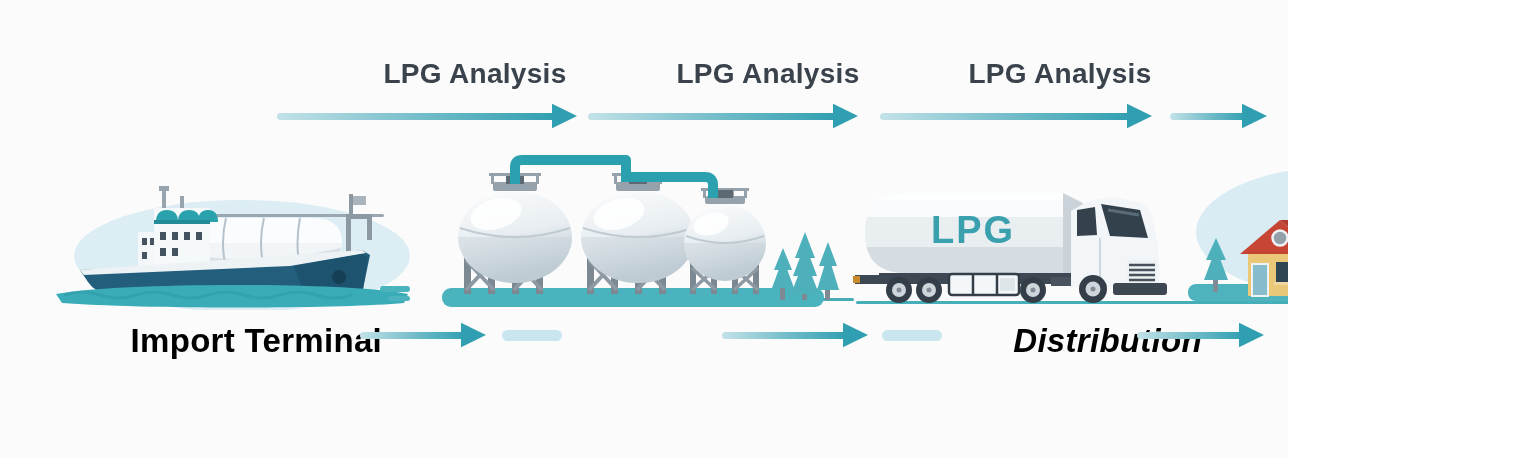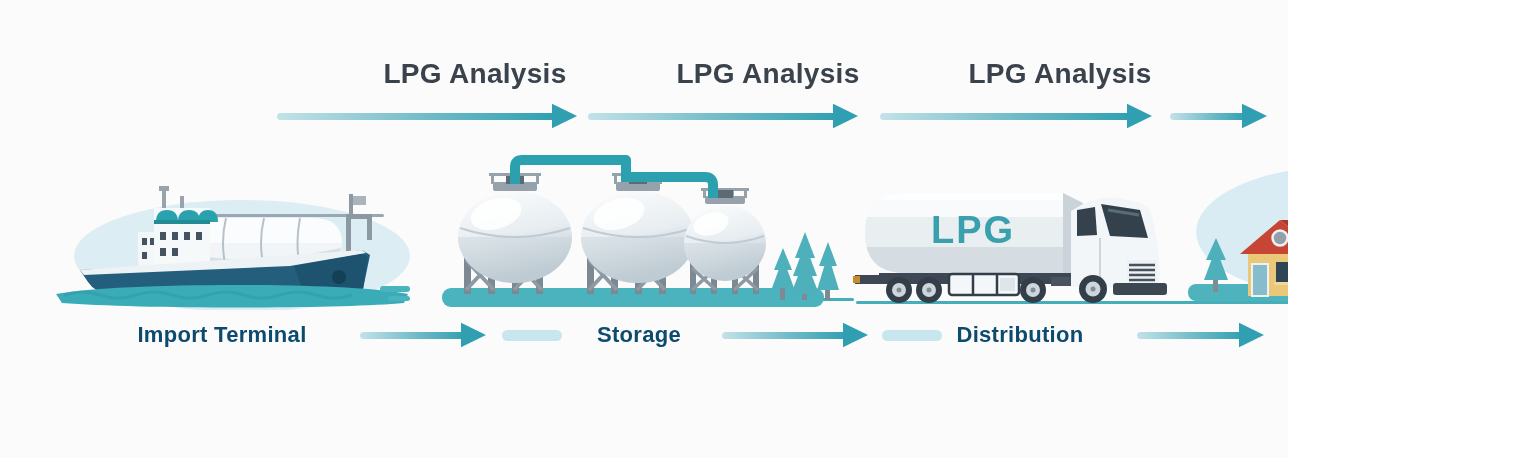--- a/index.html
+++ b/index.html
@@ -14,22 +14,22 @@
     overflow:hidden;
   }
   .analysis-label{
     position:absolute;top:58px;width:320px;
     text-align:center;
     font-size:28px;font-weight:600;color:#3a424c;
     letter-spacing:.3px;
   }
   .stage-label{
     position:absolute;top:322px;width:320px;
-    text-align:center;
-    font-size:22px;font-weight:600;color:#0c4a6e;
+    text-align:right;
+    font-size:33px;font-weight:600;color:#000000;
     letter-spacing:.3px;
   }
   .arrow{position:absolute;height:26px;}
   .arrow .bar{
     position:absolute;left:0;right:20px;top:10px;height:7px;border-radius:4px;
     background:linear-gradient(90deg,#c3e2e8 0%,#6ebac7 55%,#2f9fb1 100%);
   }
   .arrow .head{
     position:absolute;right:0;top:0;width:25px;height:26px;background:#2f9fb1;
     clip-path:polygon(0 3%,100% 50%,0 97%);
@@ -366,22 +366,21 @@
       <rect x="211" y="98" width="7" height="52" rx="3.5" fill="#d6604a" opacity="0.9"></rect>
       <path d="M243,94 Q250,100 250,107 V152 Q250,158 243,158 H238 Q245,126 243,94 Z" fill="#a93c28" opacity="0.85"></path>
       <rect x="206" y="150" width="44" height="9" fill="#9c3524"></rect>
       <rect x="212" y="155" width="6" height="5" fill="#732417"></rect>
       <rect x="226" y="155" width="6" height="5" fill="#732417"></rect>
       <rect x="240" y="155" width="6" height="5" fill="#732417"></rect>
     </g>
   </svg>
 
   <div class="stage-label" style="left:62px;">Import Terminal</div>
-  <div class="stage-label" style="left:479px;">Storage</div>
-  <div class="stage-label" style="left:860px;">Distribution</div>
+  <div class="stage-label" style="left:882px;font-style:italic;">Distribution</div>
 
   <div class="arrow" style="left:360px;top:322px;width:126px;">
       <div class="bar"></div>
       <div class="head"></div>
     </div>
   <div class="dash" style="left:502px;top:330px;width:60px;"></div>
   <div class="arrow" style="left:722px;top:322px;width:146px;">
       <div class="bar"></div>
       <div class="head"></div>
     </div>

